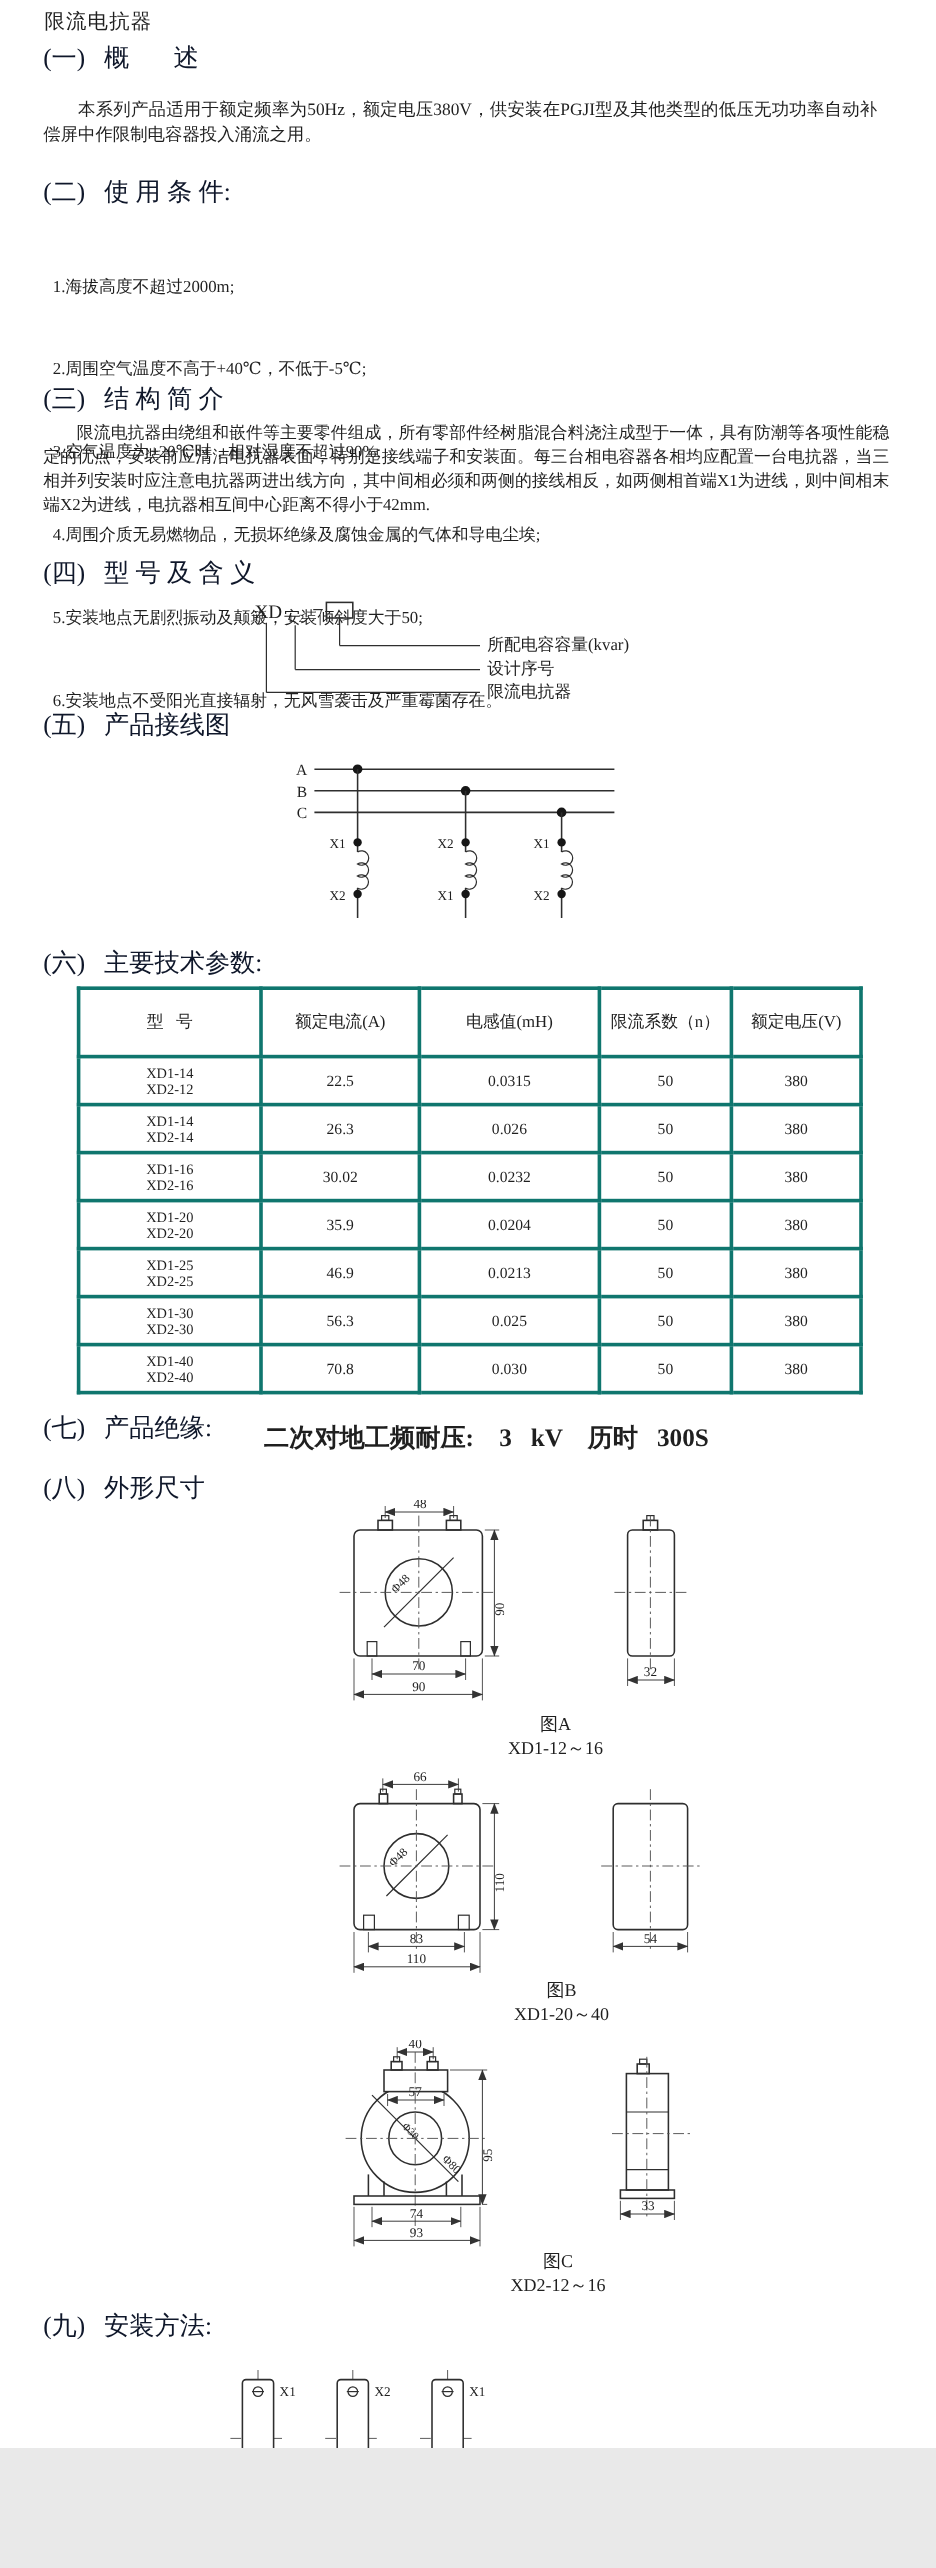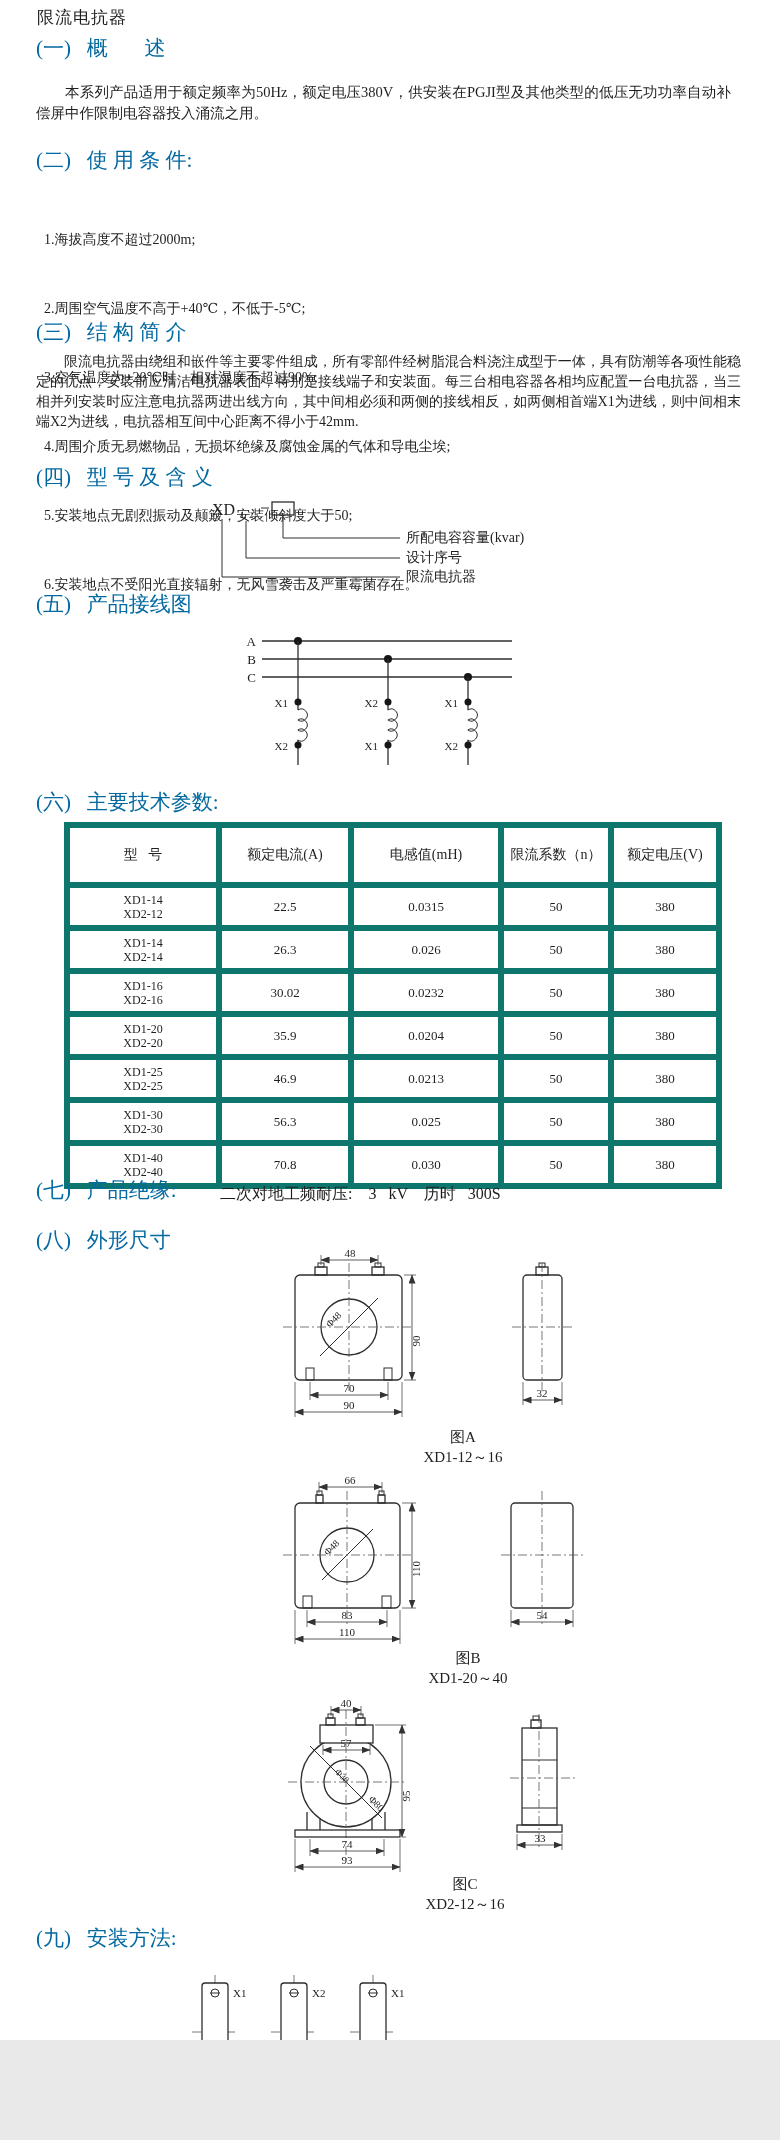--- a/index.html
+++ b/index.html
@@ -1,26 +1,26 @@
 <!DOCTYPE html>
 <html><head>
 <meta charset="utf-8">
 <style>
   html,body{margin:0;padding:0;background:#e9e9e9;}
   .page{position:relative;width:780px;height:2040px;background:#fff;overflow:hidden;
         font-family:"Liberation Serif","DejaVu Serif",serif;color:#1f1f1f;}
   .abs{position:absolute;}
   .doc-title{font-size:17px;letter-spacing:1px;}
-  .heading{font-size:21px;white-space:pre;color:#0369a1;}
+  .heading{font-size:21px;white-space:pre;color:#0f172a;}
   .para{font-size:14.5px;line-height:21px;text-indent:2em;text-align:justify;}
   .para2{font-size:14px;line-height:20px;text-indent:2em;text-align:justify;}
   .cond-list{font-size:14px;line-height:23px;white-space:pre;}
-  .detail{font-size:16px;white-space:pre;}
+  .detail{font-size:21px;white-space:pre;font-weight:bold;}
   table.params{border-collapse:collapse;border:2px solid #3a3a3a;table-layout:fixed;}
-  table.params th,table.params td{border:6px solid #0f766e;text-align:center;vertical-align:middle;padding:0;}
+  table.params th,table.params td{border:3px solid #0f766e;text-align:center;vertical-align:middle;padding:0;}
   table.params th{height:54px;font-size:14px;font-weight:500;white-space:pre;}
   table.params td{height:37px;font-size:13px;}
   .model-cell div{font-size:12px;line-height:14px;}
   .watermark{font-size:19px;color:#404040;letter-spacing:1px;}
   
   svg text{font-family:"Liberation Serif","DejaVu Serif",serif;fill:#1f1f1f;}
   .obj{fill:none;stroke:#2e2e2e;stroke-width:1.3;}
   .objf{fill:#fff;stroke:#2e2e2e;stroke-width:1.3;}
   .thin{fill:none;stroke:#2e2e2e;stroke-width:1;}
   .dim{fill:none;stroke:#333;stroke-width:.8;}

